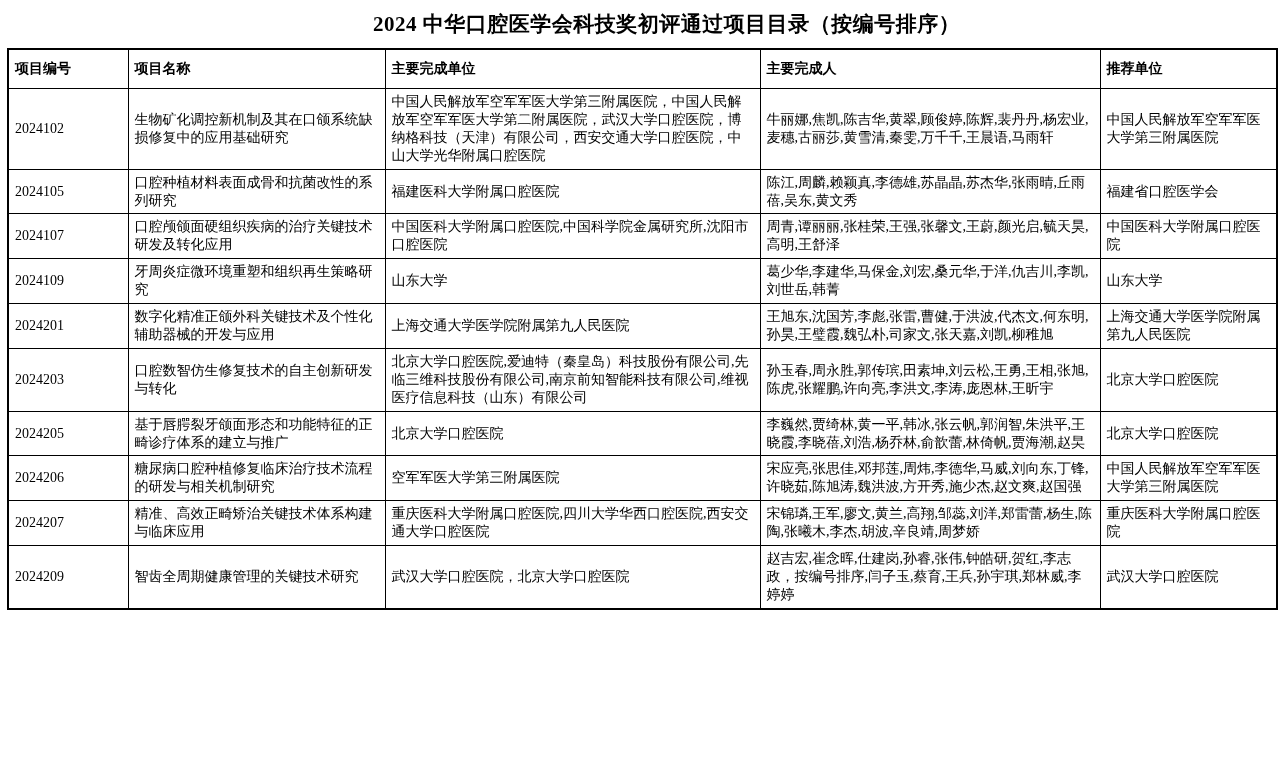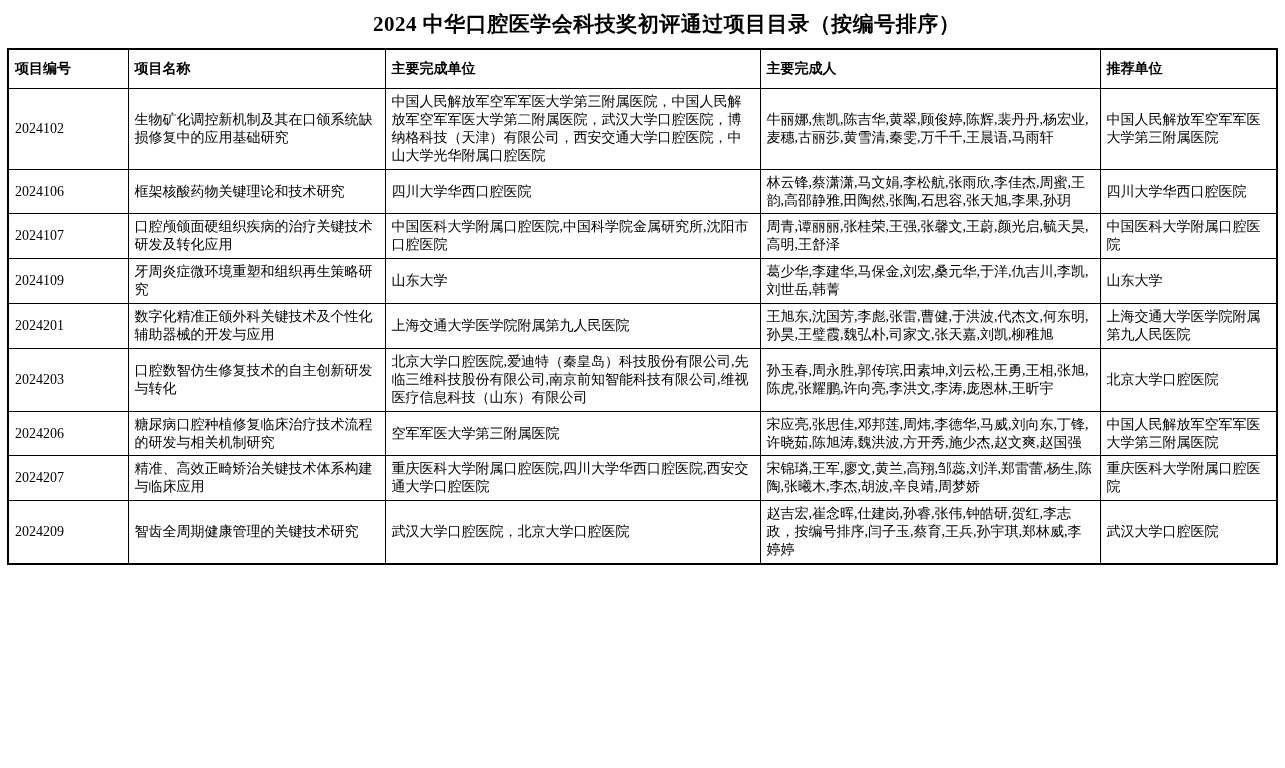--- a/index.html
+++ b/index.html
@@ -78,25 +78,25 @@
     </thead>
     <tbody>
         <tr>
           <td class="col-id">2024102</td>
           <td class="col-name">生物矿化调控新机制及其在口颌系统缺损修复中的应用基础研究</td>
           <td class="col-units">中国人民解放军空军军医大学第三附属医院，中国人民解放军空军军医大学第二附属医院，武汉大学口腔医院，博纳格科技（天津）有限公司，西安交通大学口腔医院，中山大学光华附属口腔医院</td>
           <td class="col-people">牛丽娜,焦凯,陈吉华,黄翠,顾俊婷,陈辉,裴丹丹,杨宏业,麦穗,古丽莎,黄雪清,秦雯,万千千,王晨语,马雨轩</td>
           <td class="col-recommender">中国人民解放军空军军医大学第三附属医院</td>
         </tr>
         <tr>
-          <td class="col-id">2024106</td>
-          <td class="col-name">框架核酸药物关键理论和技术研究</td>
-          <td class="col-units">四川大学华西口腔医院</td>
-          <td class="col-people">林云锋,蔡潇潇,马文娟,李松航,张雨欣,李佳杰,周蜜,王韵,高邵静雅,田陶然,张陶,石思容,张天旭,李果,孙玥</td>
-          <td class="col-recommender">四川大学华西口腔医院</td>
+          <td class="col-id">2024105</td>
+          <td class="col-name">口腔种植材料表面成骨和抗菌改性的系列研究</td>
+          <td class="col-units">福建医科大学附属口腔医院</td>
+          <td class="col-people">陈江,周麟,赖颖真,李德雄,苏晶晶,苏杰华,张雨晴,丘雨蓓,吴东,黄文秀</td>
+          <td class="col-recommender">福建省口腔医学会</td>
         </tr>
         <tr>
           <td class="col-id">2024107</td>
           <td class="col-name">口腔颅颌面硬组织疾病的治疗关键技术研发及转化应用</td>
           <td class="col-units">中国医科大学附属口腔医院,中国科学院金属研究所,沈阳市口腔医院</td>
           <td class="col-people">周青,谭丽丽,张桂荣,王强,张馨文,王蔚,颜光启,毓天昊,高明,王舒泽</td>
           <td class="col-recommender">中国医科大学附属口腔医院</td>
         </tr>
         <tr>
           <td class="col-id">2024109</td>
@@ -113,20 +113,27 @@
           <td class="col-recommender">上海交通大学医学院附属第九人民医院</td>
         </tr>
         <tr>
           <td class="col-id">2024203</td>
           <td class="col-name">口腔数智仿生修复技术的自主创新研发与转化</td>
           <td class="col-units">北京大学口腔医院,爱迪特（秦皇岛）科技股份有限公司,先临三维科技股份有限公司,南京前知智能科技有限公司,维视医疗信息科技（山东）有限公司</td>
           <td class="col-people">孙玉春,周永胜,郭传瑸,田素坤,刘云松,王勇,王相,张旭,陈虎,张耀鹏,许向亮,李洪文,李涛,庞恩林,王昕宇</td>
           <td class="col-recommender">北京大学口腔医院</td>
         </tr>
         <tr>
+          <td class="col-id">2024205</td>
+          <td class="col-name">基于唇腭裂牙颌面形态和功能特征的正畸诊疗体系的建立与推广</td>
+          <td class="col-units">北京大学口腔医院</td>
+          <td class="col-people">李巍然,贾绮林,黄一平,韩冰,张云帆,郭润智,朱洪平,王晓霞,李晓蓓,刘浩,杨乔林,俞歆蕾,林倚帆,贾海潮,赵旲</td>
+          <td class="col-recommender">北京大学口腔医院</td>
+        </tr>
+        <tr>
           <td class="col-id">2024206</td>
           <td class="col-name">糖尿病口腔种植修复临床治疗技术流程的研发与相关机制研究</td>
           <td class="col-units">空军军医大学第三附属医院</td>
           <td class="col-people">宋应亮,张思佳,邓邦莲,周炜,李德华,马威,刘向东,丁锋,许晓茹,陈旭涛,魏洪波,方开秀,施少杰,赵文爽,赵国强</td>
           <td class="col-recommender">中国人民解放军空军军医大学第三附属医院</td>
         </tr>
         <tr>
           <td class="col-id">2024207</td>
           <td class="col-name">精准、高效正畸矫治关键技术体系构建与临床应用</td>
           <td class="col-units">重庆医科大学附属口腔医院,四川大学华西口腔医院,西安交通大学口腔医院</td>

